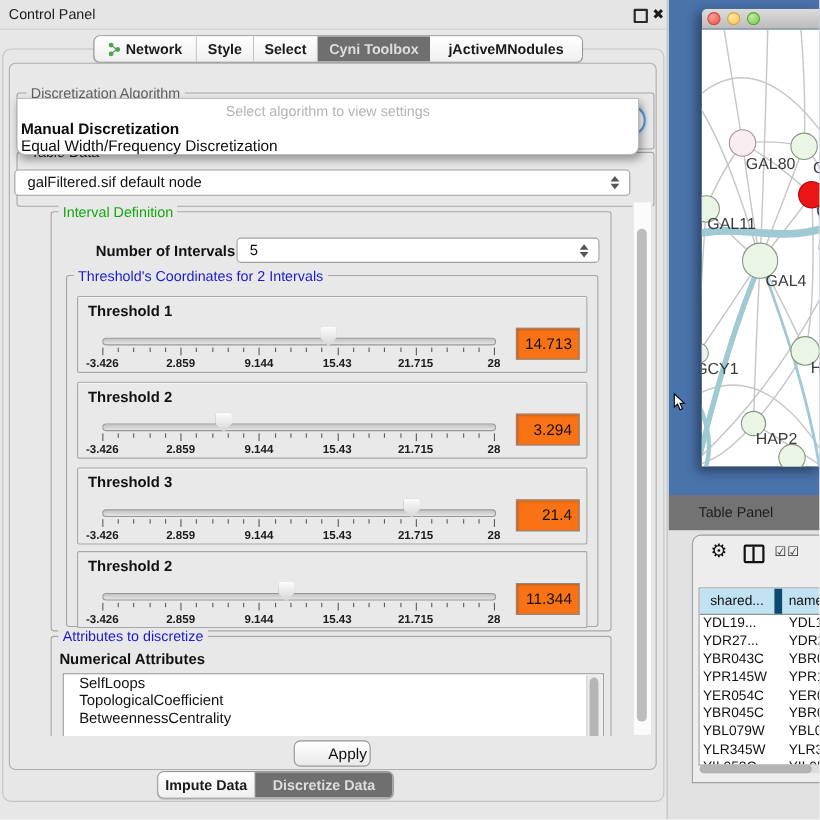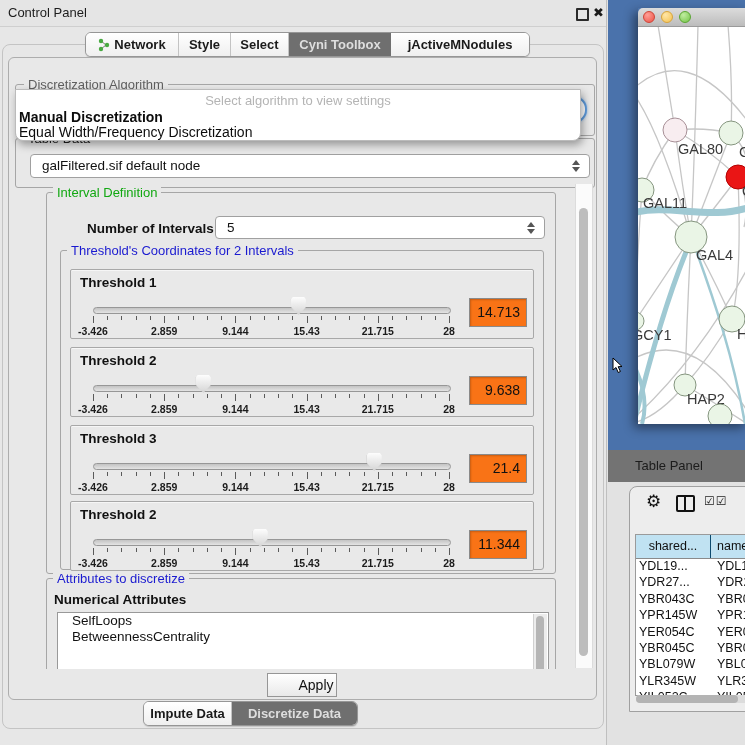--- a/index.html
+++ b/index.html
@@ -35,21 +35,21 @@
   .gtitle.ghost{color:#5f5f5f;}
   
   .combo{position:absolute;background:#fff;border:1px solid #a0a0a0;border-radius:4px;box-sizing:border-box;
          font-size:13.5px;color:#111;}
   .combo .cval{position:absolute;left:11px;top:0;line-height:22px;white-space:nowrap;}
   .spinner{position:absolute;right:9px;top:50%;transform:translateY(-50%);display:flex;flex-direction:column;gap:2px;}
   .spinner .up{width:0;height:0;border-left:4px solid transparent;border-right:4px solid transparent;border-bottom:5px solid #555;}
   .spinner .dn{width:0;height:0;border-left:4px solid transparent;border-right:4px solid transparent;border-top:5px solid #555;}
   #algo-combo{left:12px;top:38px;width:566px;height:27px;border:2px solid #5e9bdc;border-radius:13px;
               box-shadow:0 0 3px #8ab6e6;}
-  #tabledata-combo{left:21px;top:96px;width:560px;height:24px;}
+  #tabledata-combo{left:4px;top:96px;width:560px;height:24px;}
   #noi-combo{left:168px;top:23px;width:330px;height:23px;}
   
   #algo-popup{position:absolute;left:6px;top:31px;width:564px;height:50px;background:#fff;
               border:1px solid #bbb;border-radius:0 0 8px 8px;box-shadow:2px 4px 8px rgba(0,0,0,.35);z-index:20;}
   #popup-hint{position:absolute;left:0;top:3px;width:100%;text-align:center;color:#b4b4b4;font-size:13px;}
   .popup-opt{position:absolute;left:3px;font-size:14px;color:#0c0c0c;white-space:nowrap;}
   .popup-opt.hl{font-weight:bold;}
   
   #viewport{position:absolute;left:2px;top:126px;width:585px;height:485px;overflow:hidden;}
   #vscroll{position:absolute;left:566px;top:126px;width:16px;height:484px;background:#fbfbfb;
@@ -79,21 +79,21 @@
   
   #attr-group{left:35px;top:394px;width:508px;height:110px;}
   #attr-subtitle{position:absolute;left:7px;top:13px;font-weight:bold;font-size:13.5px;color:#111;}
   #attr-list{position:absolute;left:10px;top:33px;width:492px;height:70px;background:#fff;border:1px solid #999;
              box-sizing:border-box;overflow:hidden;}
   .attr-item{padding-left:14px;font-size:13.5px;line-height:16px;color:#111;white-space:nowrap;}
   #attr-scroll{position:absolute;right:1px;top:1px;width:13px;height:66px;background:#ececec;border-left:1px solid #d0d0d0;}
   #attr-scroll .thumb{position:absolute;left:2px;top:2px;width:8px;height:60px;background:#b5b5b5;border-radius:4px;}
   
   #apply-btn{position:absolute;left:258px;top:615px;width:70px;height:24px;background:linear-gradient(#ffffff,#e9e9e9);
-             border:1px solid #969696;border-radius:0;font-size:14px;color:#111;text-align:center;line-height:22px;
+             border:1px solid #969696;border-radius:6px;font-size:14px;color:#111;text-align:center;line-height:22px;
              box-sizing:border-box;padding-left:28px;}
   
   #right-region{position:absolute;left:606px;top:0;width:139px;height:745px;background:#e2e2e2;border-left:1px solid #bfbfbf;box-sizing:border-box;}
   #desktop-blue{position:absolute;left:1px;top:0;width:138px;height:450px;background:#4a72ab;}
   #net-window{position:absolute;left:31px;top:8px;width:110px;height:416px;box-shadow:-4px 4px 10px rgba(0,0,0,.45);}
   #net-titlebar{position:absolute;left:0;top:0;width:110px;height:19px;background:linear-gradient(#dcdcdc,#bcbcbc);
                 border-radius:5px 0 0 0;border-bottom:1px solid #9a9a9a;box-sizing:border-box;}
   .light{position:absolute;top:3px;width:12px;height:12px;border-radius:50%;box-sizing:border-box;}
   #light-red{left:5px;background:radial-gradient(circle at 35% 30%,#ff9f96,#ec5247);border:1px solid #ce4437;}
   #light-yellow{left:23px;background:radial-gradient(circle at 35% 30%,#ffe6a8,#f4c14f);border:1px solid #d8a43b;}
@@ -105,21 +105,21 @@
   #browser-panel{position:absolute;left:22px;top:486px;width:130px;height:226px;background:#ededed;
                  border:1px solid #a0a0a0;border-radius:8px 0 0 0;box-sizing:border-box;}
   #gear-icon{position:absolute;left:16px;top:4px;font-size:17px;color:#111;}
   #cols-icon{position:absolute;left:46px;top:8px;width:15px;height:13px;border:2px solid #111;border-radius:2px;}
   #cols-icon span{position:absolute;left:6px;top:0;width:2px;height:13px;background:#111;}
   #checks-icon{position:absolute;left:74px;top:7px;font-size:12px;color:#222;letter-spacing:1px;}
   #tp-table{position:absolute;left:5px;top:47px;width:124px;height:162px;background:#fff;border:1px solid #9a9a9a;
             box-sizing:border-box;overflow:hidden;}
   #tp-thead{display:flex;height:23px;background:#c0e2f2;border-bottom:1px solid #8a8a8a;}
   .th{box-sizing:border-box;font-size:12.5px;color:#111;line-height:22px;}
-  .th.c1{width:75px;text-align:center;border-right:1px solid #0c4a6e;}
+  .th.c1{width:75px;text-align:center;border-right:7px solid #0c4a6e;}
   .th.c2{flex:1;padding-left:6px;white-space:nowrap;overflow:hidden;}
   .trow{display:flex;height:16.4px;font-size:12.5px;color:#111;}
   .trow .td1{width:75px;padding-left:3px;box-sizing:border-box;white-space:nowrap;overflow:hidden;}
   .trow .td2{flex:1;padding-left:6px;white-space:nowrap;overflow:hidden;}
   #hscroll{position:absolute;left:6px;top:208px;width:116px;height:8px;background:#dcdcdc;border-radius:4px;}
   #hscroll .thumb{position:absolute;left:0;top:0;width:102px;height:8px;background:#b4b4b4;border-radius:4px;}
   #cursor{position:absolute;left:5px;top:357px;z-index:30;}
 </style>
 </head>
 <body>
@@ -264,21 +264,21 @@
                 <div class="tick minor" style="left: 278.32px;"></div>
                 <div class="tick minor" style="left: 292.56px;"></div>
                 <div class="tick major" style="left: 306.8px;"></div>
                 <div class="tick-label" style="left: 306.8px;">21.715</div>
                 <div class="tick minor" style="left: 321.04px;"></div>
                 <div class="tick minor" style="left: 335.28px;"></div>
                 <div class="tick minor" style="left: 349.52px;"></div>
                 <div class="tick minor" style="left: 363.76px;"></div>
                 <div class="tick major" style="left: 378px;"></div>
                 <div class="tick-label" style="left: 378px;">28</div>
-                <div class="thr-value">9.638</div>
+                <div class="thr-value">3.294</div>
               </div>
               <div class="thr-panel" style="top: 174px;">
                 <div class="thr-title">Threshold 3</div>
                 <div class="thr-track"></div>
                 <div class="thr-thumb" style="left: 295.734px;"></div>
                 <div class="tick major" style="left: 22px;"></div>
                 <div class="tick-label" style="left: 22px;">-3.426</div>
                 <div class="tick minor" style="left: 36.24px;"></div>
                 <div class="tick minor" style="left: 50.48px;"></div>
                 <div class="tick minor" style="left: 64.72px;"></div>
@@ -350,20 +350,21 @@
                 <div class="thr-value">11.344</div>
               </div>
             </div>
         </div>
 
         <div class="group" id="attr-group">
           <span class="gtitle blue" style="left:6px;">Attributes to discretize</span>
           <span id="attr-subtitle">Numerical Attributes</span>
           <div id="attr-list">
             <div class="attr-item">SelfLoops</div>
+              <div class="attr-item">TopologicalCoefficient</div>
               <div class="attr-item">BetweennessCentrality</div>
               <div id="attr-scroll">
                 <div class="thumb"></div>
               </div>
           </div>
         </div>
       </div>
 
       <div id="vscroll">
           <div class="thumb"></div>

